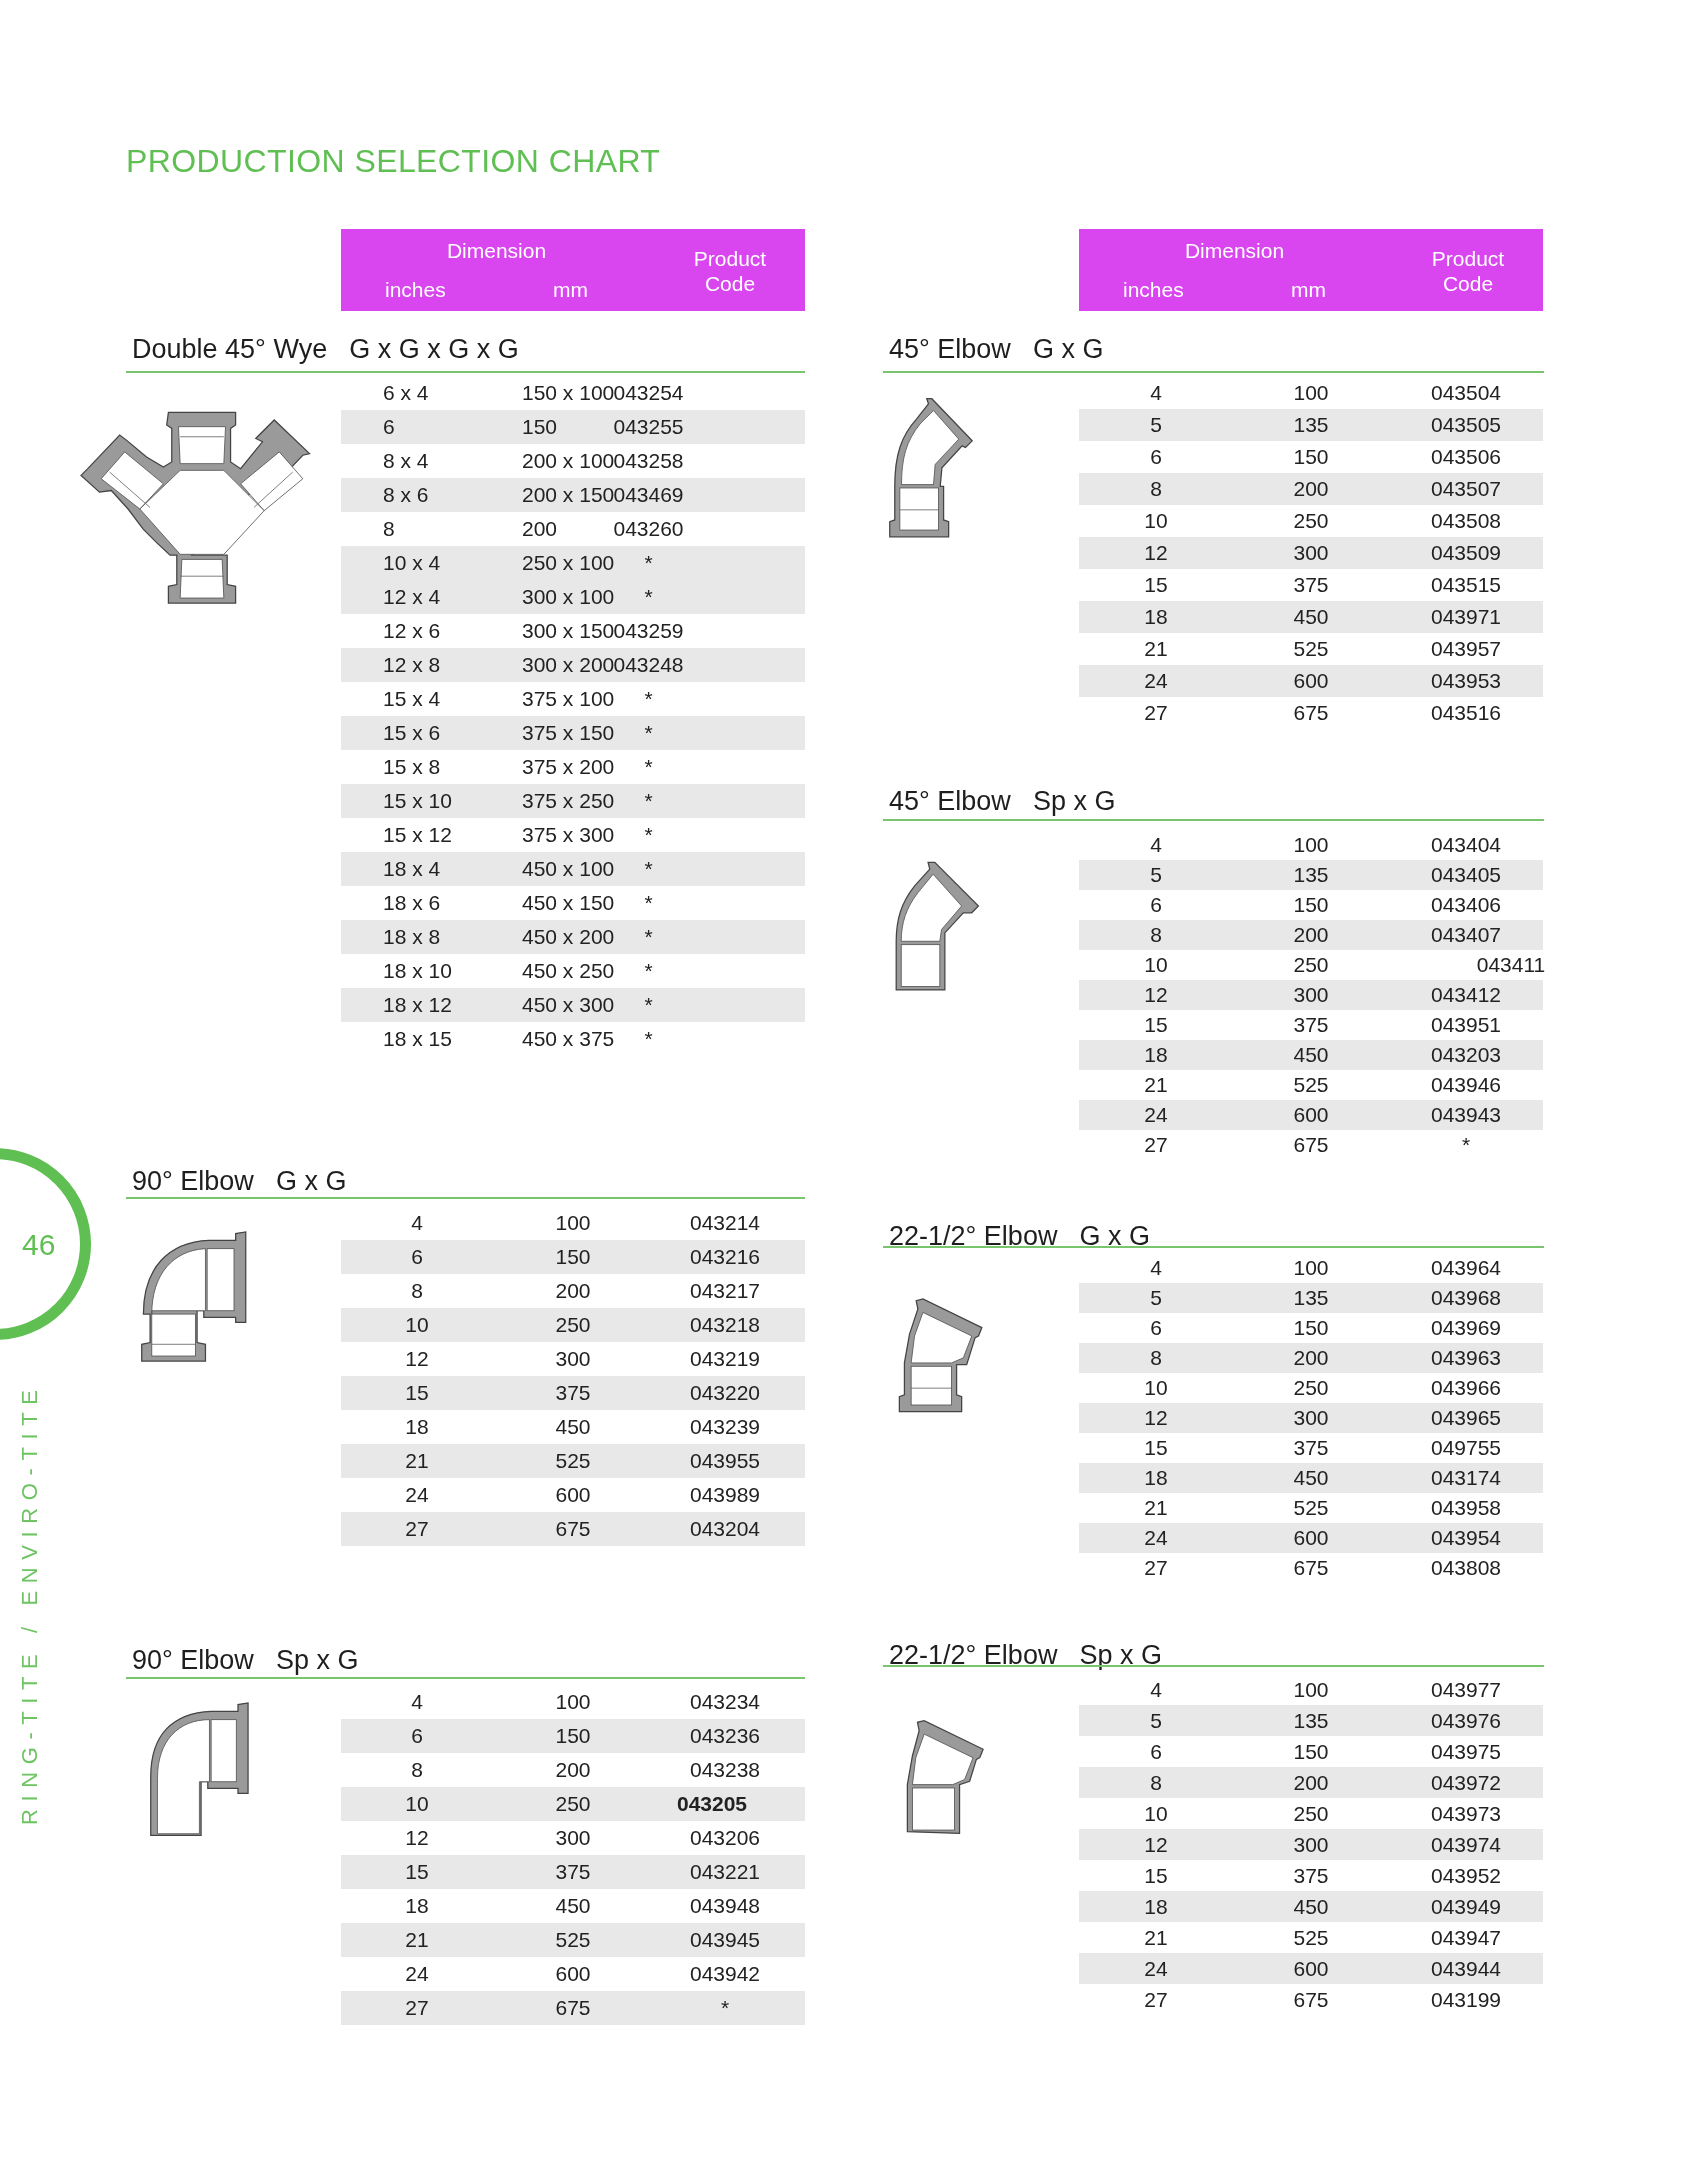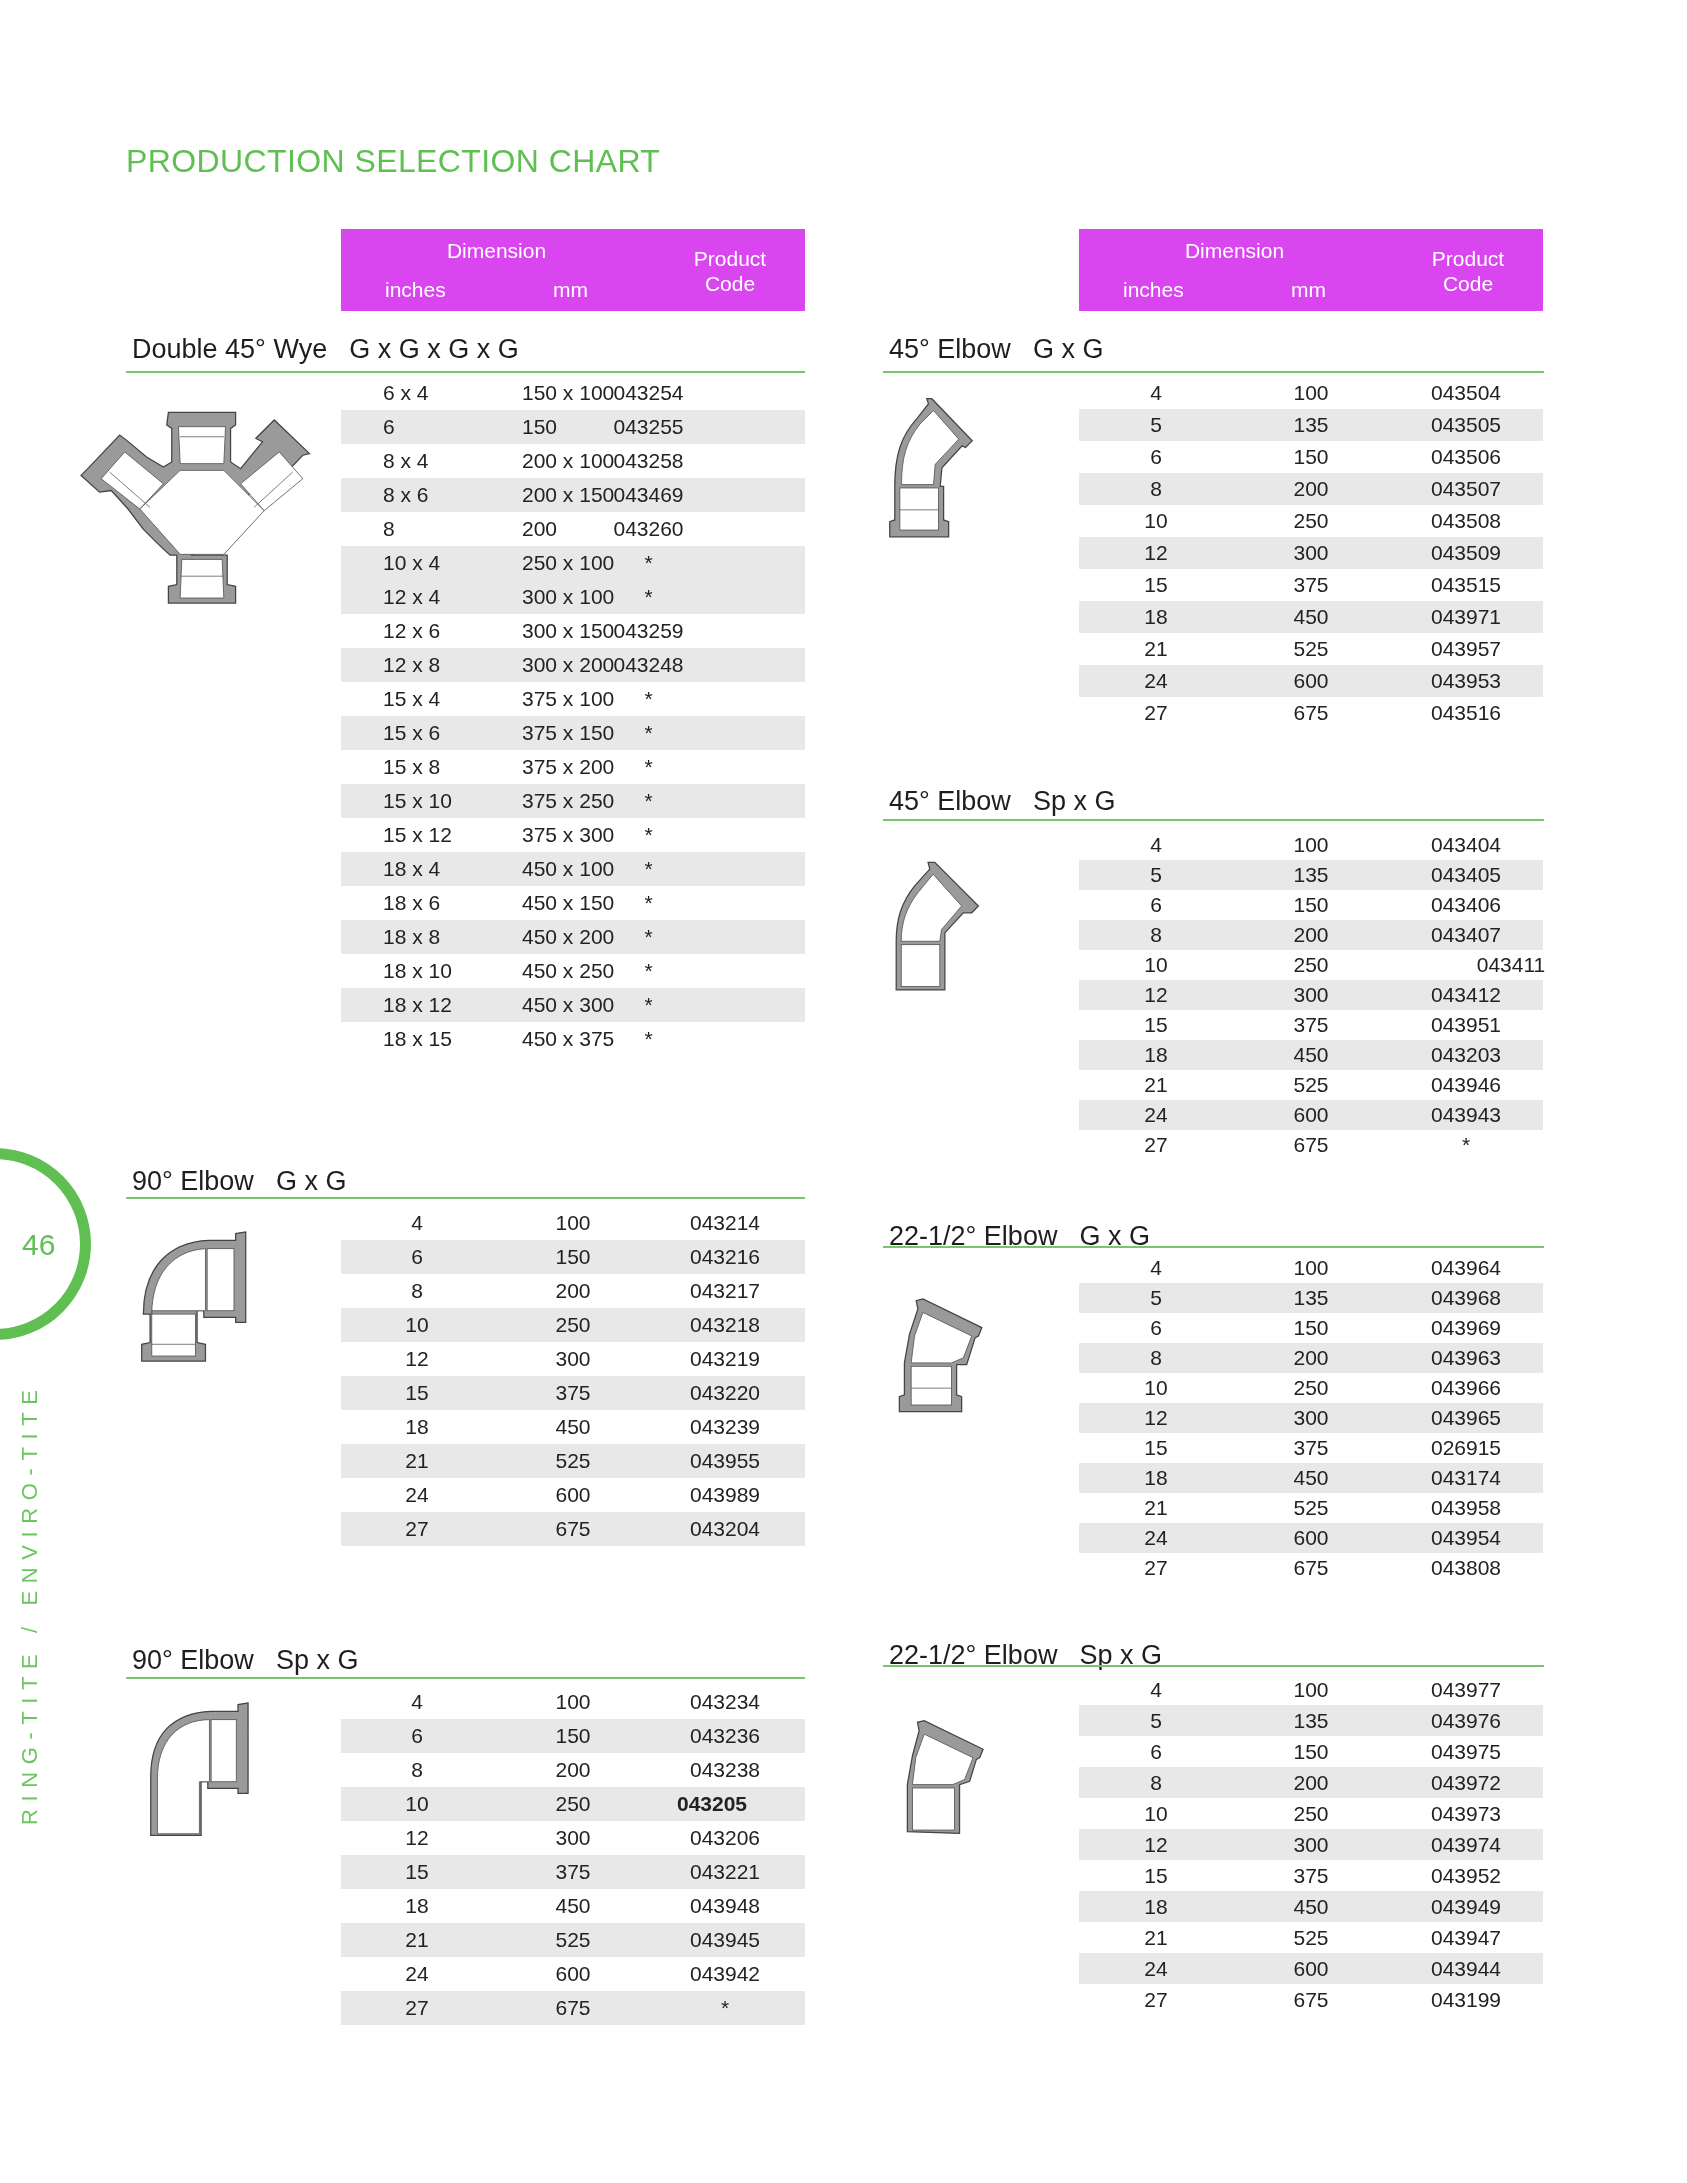--- a/index.html
+++ b/index.html
@@ -462,21 +462,21 @@
       <span style="left: 387px; transform: translate(-50%, -50%);">043966</span>
     </div>
     <div class="row alt" style="height: 30px;">
       <span style="left: 77px; transform: translate(-50%, -50%);">12</span>
       <span style="left: 232px; transform: translate(-50%, -50%);">300</span>
       <span style="left: 387px; transform: translate(-50%, -50%);">043965</span>
     </div>
     <div class="row" style="height: 30px;">
       <span style="left: 77px; transform: translate(-50%, -50%);">15</span>
       <span style="left: 232px; transform: translate(-50%, -50%);">375</span>
-      <span style="left: 387px; transform: translate(-50%, -50%);">026915</span>
+      <span style="left: 387px; transform: translate(-50%, -50%);">049755</span>
     </div>
     <div class="row alt" style="height: 30px;">
       <span style="left: 77px; transform: translate(-50%, -50%);">18</span>
       <span style="left: 232px; transform: translate(-50%, -50%);">450</span>
       <span style="left: 387px; transform: translate(-50%, -50%);">043174</span>
     </div>
     <div class="row" style="height: 30px;">
       <span style="left: 77px; transform: translate(-50%, -50%);">21</span>
       <span style="left: 232px; transform: translate(-50%, -50%);">525</span>
       <span style="left: 387px; transform: translate(-50%, -50%);">043958</span>

